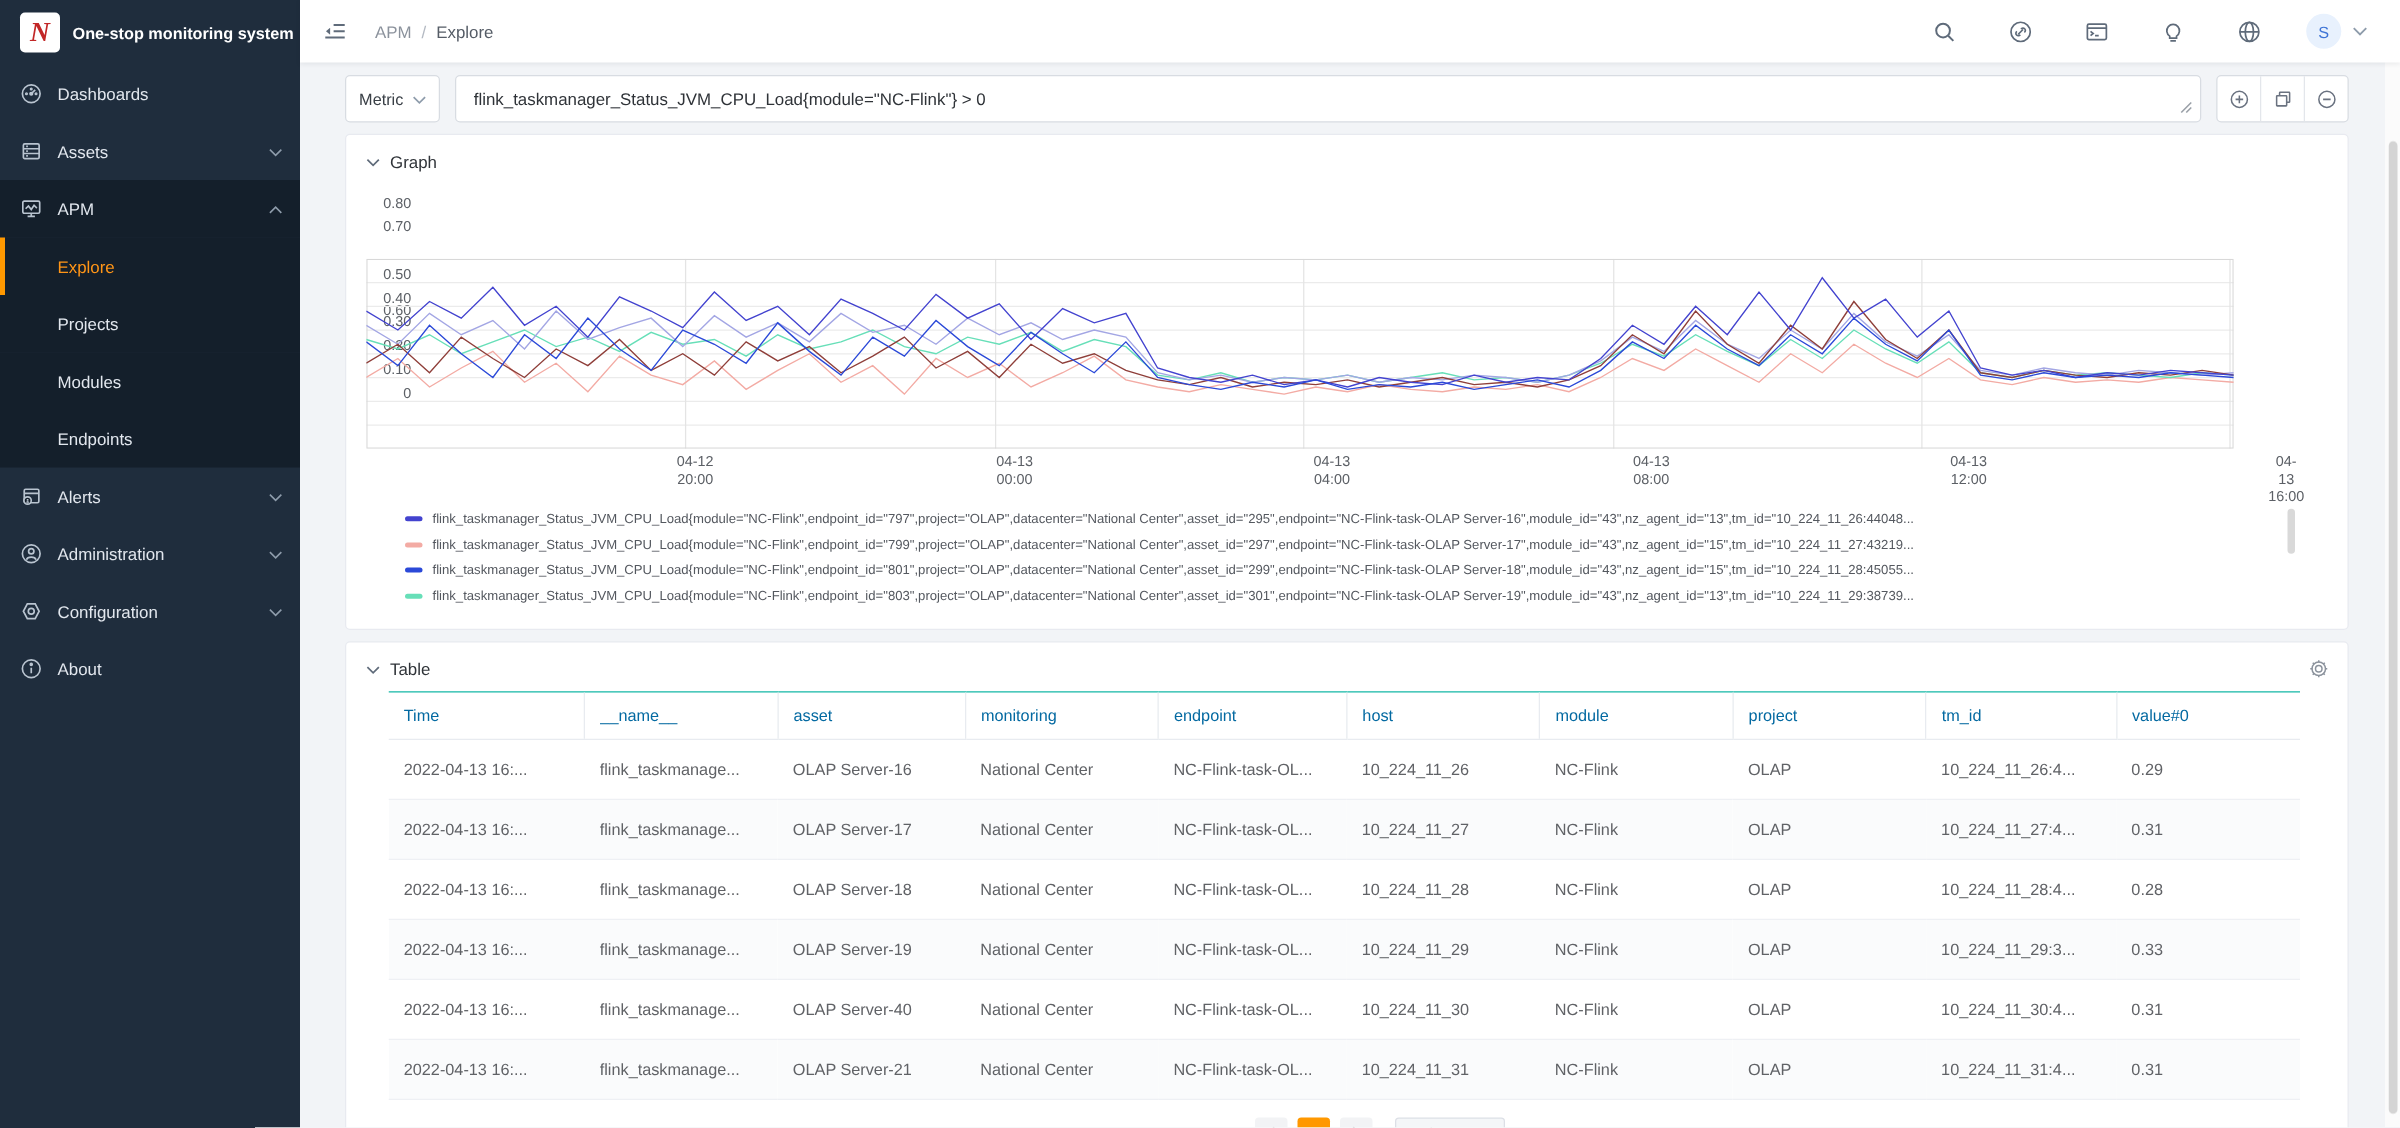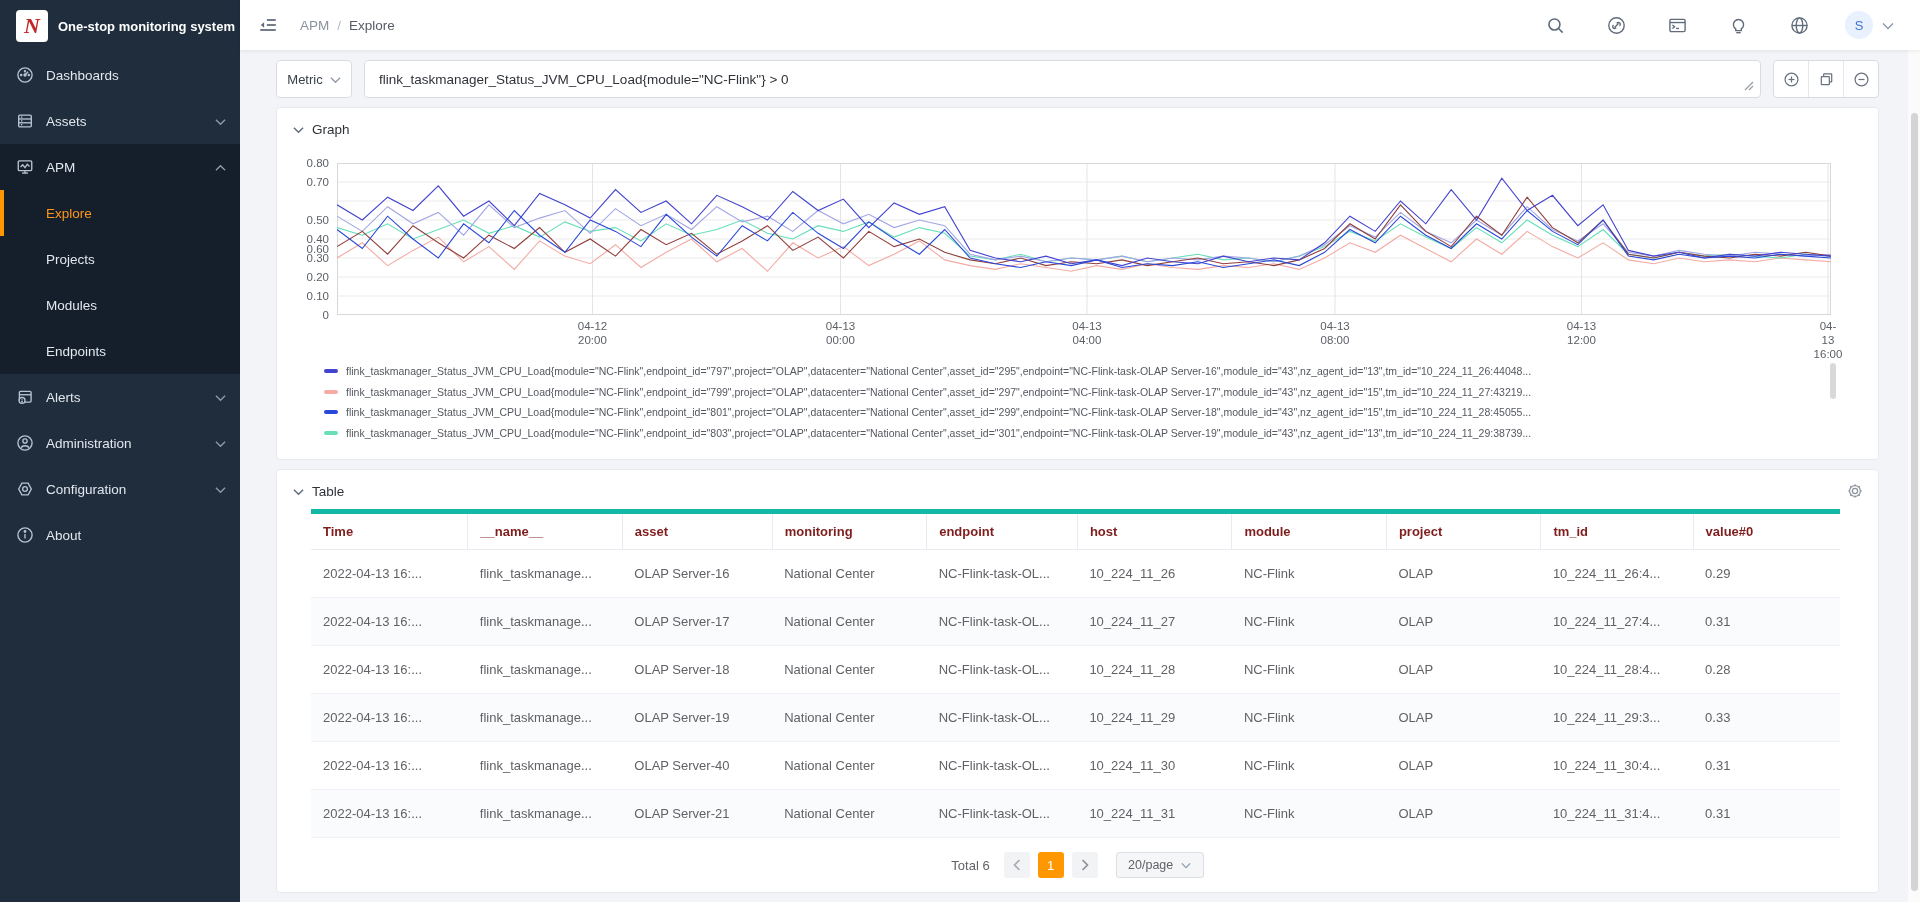--- a/index.html
+++ b/index.html
@@ -50,37 +50,37 @@
   .btn-group .qbtn { flex:1; display:flex; align-items:center; justify-content:center; cursor:pointer; }
   .btn-group .qbtn + .qbtn { border-left:1px solid #e3e6eb; }
   .qbtn svg { stroke:#6a7280; }
 
   
   .card { background:#fff; border:1px solid #e8eaf0; border-radius:4px; margin-top:9px; position:relative; }
   .card-head { display:flex; align-items:center; gap:8px; padding:14px 16px 0 16px; font-size:13.5px; color:#2f3338; cursor:pointer; }
   .card-head .chev svg { stroke:#5f6b7a; }
 
   
-  .chart-zone { display:flex; padding:26px 46px 0 16px; }
+  .chart-zone { display:flex; padding:26px 46px 0 16px;flex-direction:column; }
   .y-axis { width:44px; position:relative; flex:0 0 44px; }
   .ytick { position:absolute; right:8px; font-size:11.5px; color:#5c6066; }
   .plot { position:relative; width:1494px; height:152px; }
   .x-axis { position:relative; height:36px; margin-top:4px; }
   .xtick { position:absolute; transform:translateX(-50%); font-size:11.5px; color:#5c6066; text-align:center; line-height:14px; }
   .legend { margin:6px 0 16px 47px; position:relative; }
   .legend-row { display:flex; align-items:center; gap:8px; height:20.5px; font-size:10.5px; color:#54585f; cursor:pointer; white-space:nowrap; overflow:hidden; max-width:1500px; }
   .legend-bullet { width:14px; height:4px; border-radius:2px; flex:0 0 14px; }
   .legend-sb { position:absolute; right:42px; top:2px; width:6px; height:36px; background:#d9d9d9; border-radius:3px; cursor:pointer; }
 
   
   .gear { position:absolute; right:14px; top:12px; width:18px; height:18px; cursor:pointer; }
   .gear svg { stroke:#8c939d; }
   .tbl-wrap { margin:10px 38px 0 34px; }
   table { width:100%; border-collapse:collapse; table-layout:fixed; }
-  thead th { height:38px; text-align:left; font-size:13px; color:#7f1d1d; font-weight:bold; padding-left:12px; border-top:5px solid #14b8a6; border-bottom:1px solid #e8ebf0; background:#fff; }
+  thead th { height:38px; text-align:left; font-size:13px; color:#0369a1; font-weight:normal; padding-left:12px; border-top:1px solid #14b8a6; border-bottom:1px solid #e8ebf0; background:#fff; }
   thead th + th { border-left:1px solid #e8ebf0; }
   tbody td { height:48px; font-size:13px; color:#606266; padding-left:12px; border-bottom:1px solid #eef0f4; white-space:nowrap; overflow:hidden; }
   tbody tr:nth-child(even) { background:#fafbfc; }
 
   
   .pagination { display:flex; align-items:center; justify-content:center; gap:8px; height:26px; margin:14px 0 14px 0; font-size:13px; color:#606266; }
   .pg-total { margin-right:6px; }
   .pg-btn { width:26px; height:26px; border-radius:3px; background:#f2f3f5; display:flex; align-items:center; justify-content:center; cursor:pointer; }
   .pg-btn svg { stroke:#a8abb2; }
   .pg-btn.next svg { stroke:#8a8e96; }

